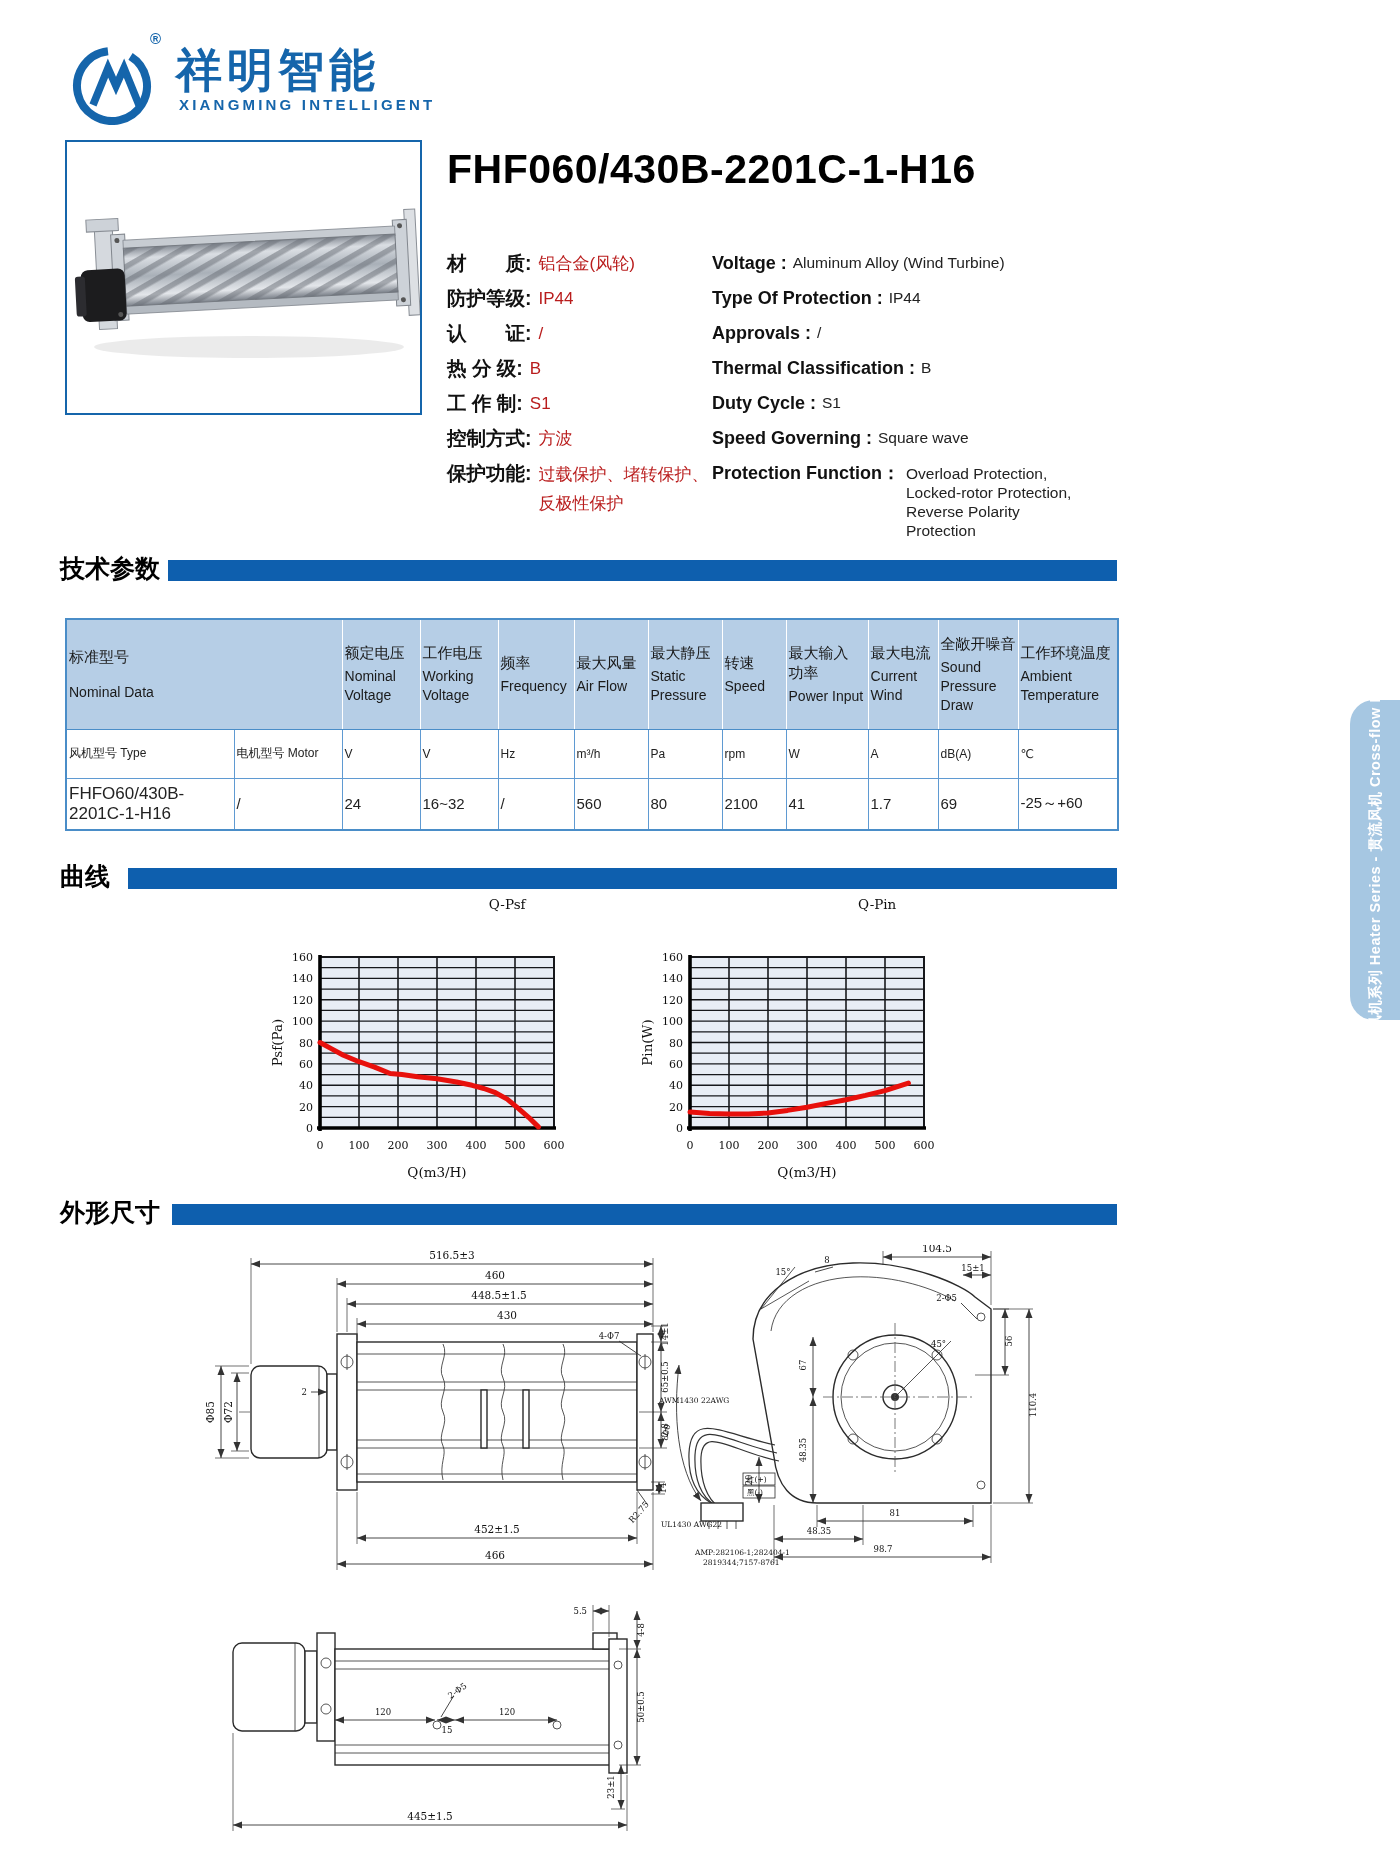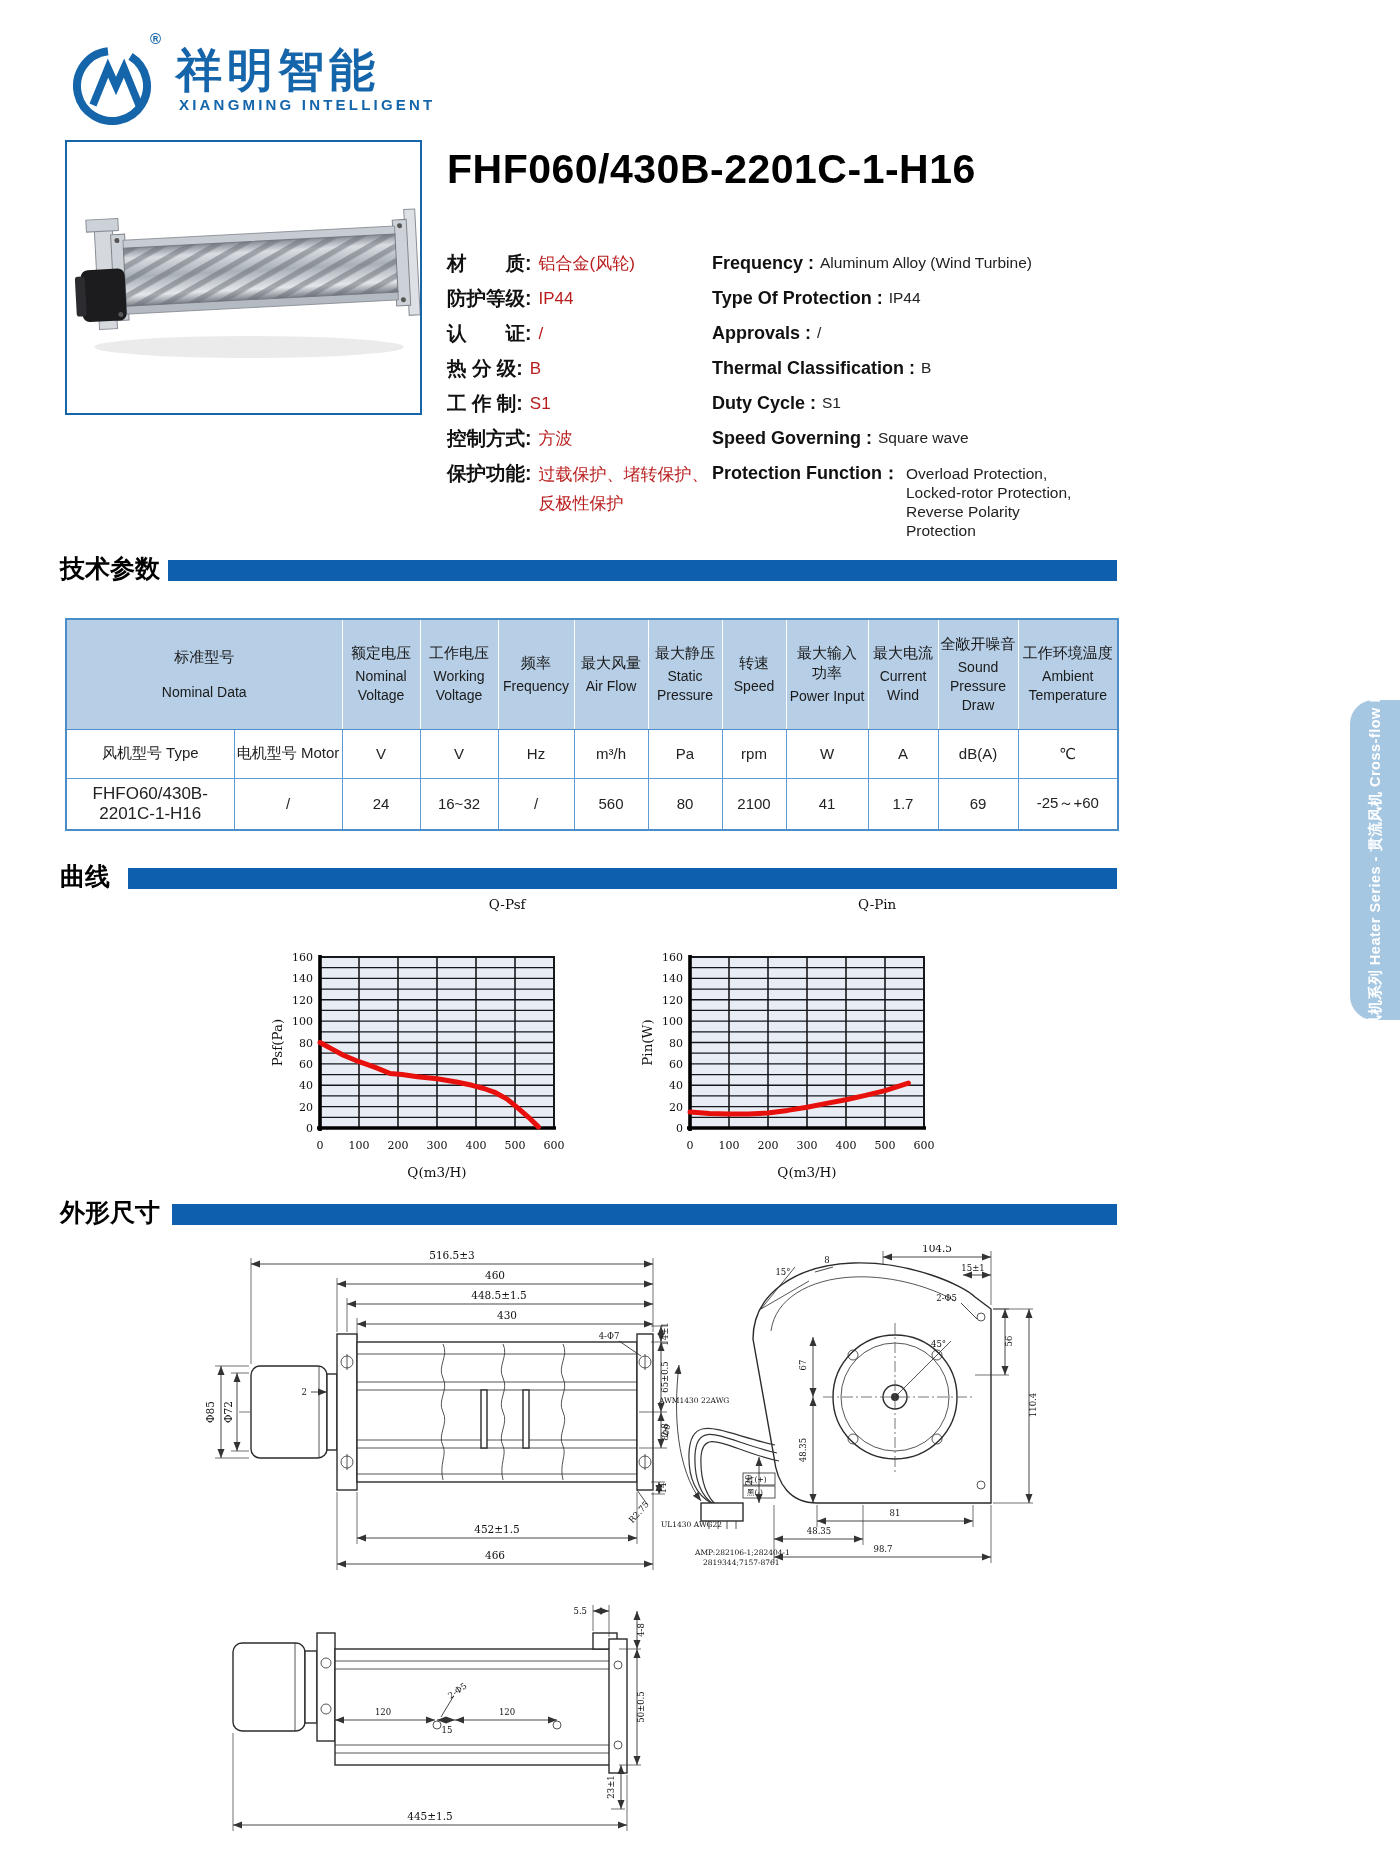--- a/index.html
+++ b/index.html
@@ -30,28 +30,28 @@
   .specs-en .slabel{font-size:18px;font-weight:700;color:#111;line-height:26px;white-space:nowrap;}
   .specs-en .sval{font-size:15.5px;color:#222;line-height:26px;margin-left:6px;white-space:pre-line;}
   .specs-en .srow.multi .sval{line-height:19px;padding-top:4px;}
 
   
   .sec-title{position:absolute;font-size:25px;font-weight:700;color:#000;}
   .sec-bar{position:absolute;height:21px;background:#0e5fae;}
 
   
   .ptable{position:absolute;left:65px;top:618px;width:1052px;border-collapse:collapse;table-layout:fixed;
-          border:2px solid #4a8dc8;text-align:center;padding-left:12px;}
+          border:2px solid #4a8dc8;text-align:left;padding-left:12px;}
   .ptable th{background:#b6cee6;border:1px solid #ffffff;border-bottom:1px solid #4a8dc8;
              font-weight:400;vertical-align:middle;padding:2px;}
   .ptable td{border:1px solid #5f9ad2;background:#fff;padding:2px;vertical-align:middle;}
   .hcn{font-size:15px;color:#1a1a1a;white-space:pre-line;line-height:20px;}
   .hen{font-size:14px;color:#1a1a1a;line-height:19px;margin-top:4px;}
   .hen.gap{margin-top:16px;}
-  .trow-units td{height:44px;font-size:15px;}
+  .trow-units td{height:44px;font-size:12px;}
   .trow-data td{height:46px;font-size:15px;}
   .trow-data td:first-child{font-size:17px;margin-left:47px;}
 
   
   .chart{position:absolute;}
   .tick{font-family:"DejaVu Serif","Liberation Serif",serif;font-size:11px;fill:#111;}
   .ctitle{font-family:"DejaVu Serif","Liberation Serif",serif;font-size:13.5px;fill:#111;}
 
   
   .drw{position:absolute;}
@@ -150,21 +150,21 @@
       </div>
     <div class="srow multi">
         <span class="slabel">保护功能:</span>
         <span class="sval">过载保护、堵转保护、
 反极性保护</span>
       </div>
   </div>
 
   <div class="specs specs-en abs">
     <div class="srow">
-        <span class="slabel">Frequency :</span>
+        <span class="slabel">Voltage :</span>
         <span class="sval">Aluminum Alloy (Wind Turbine)</span>
       </div>
     <div class="srow">
         <span class="slabel">Type Of Protection :</span>
         <span class="sval">IP44</span>
       </div>
     <div class="srow">
         <span class="slabel">Approvals :</span>
         <span class="sval">/</span>
       </div>

